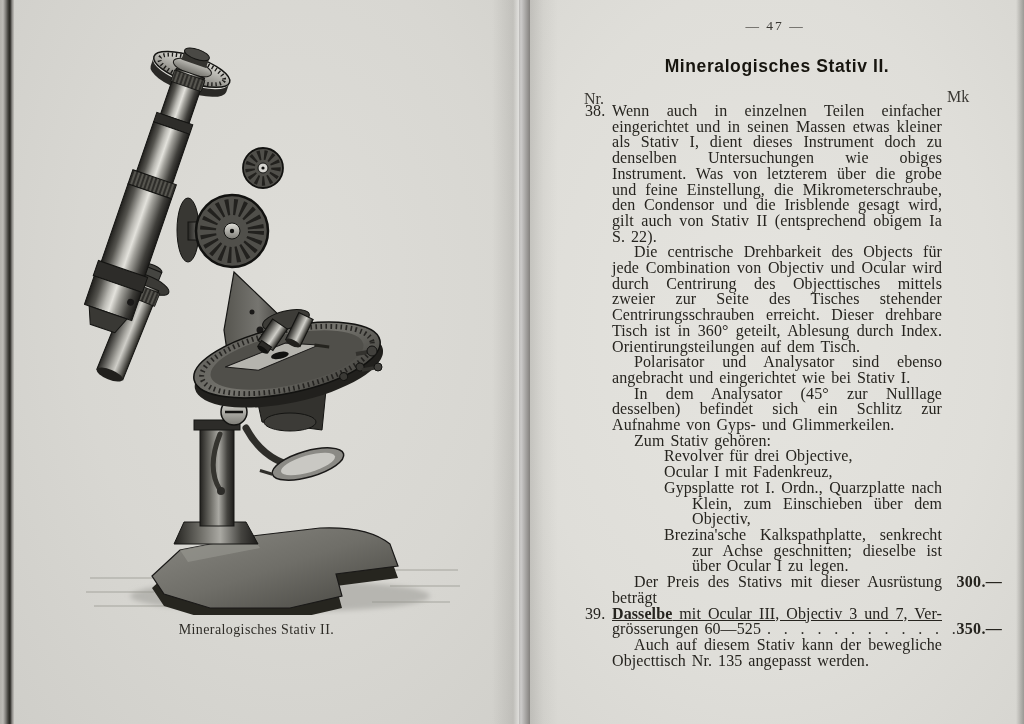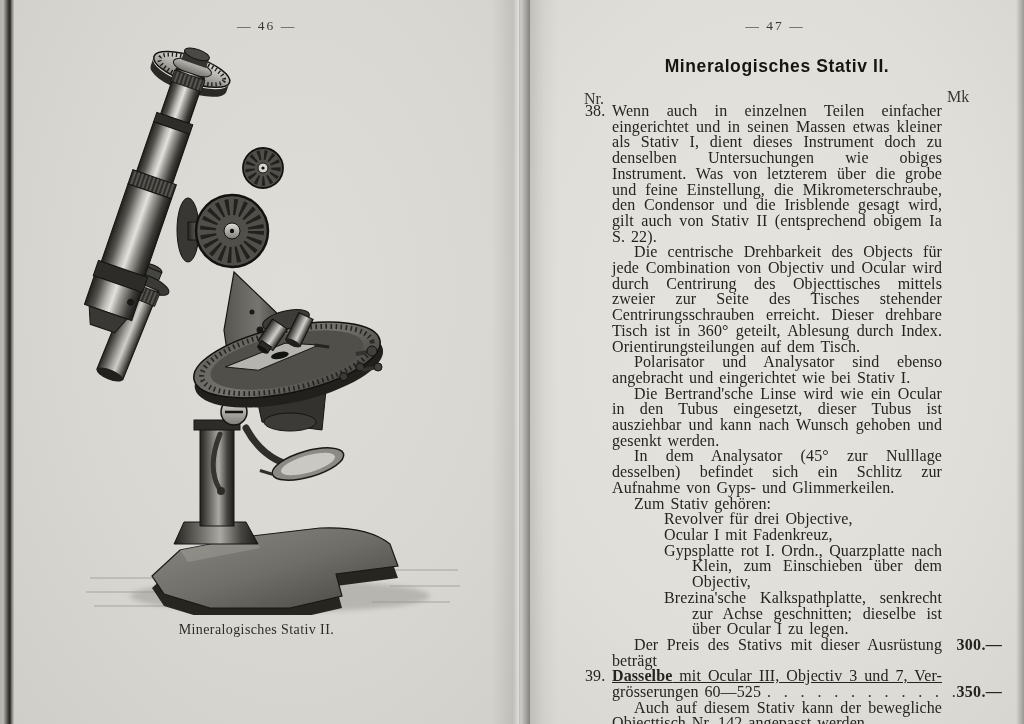--- a/index.html
+++ b/index.html
@@ -85,21 +85,20 @@
   .i39-l2{position:relative;white-space:nowrap;}
   .bold{font-weight:bold;}
   .dots{letter-spacing:3.5px;margin-left:6px;color:#34322d;}
 </style>
 </head>
 <body>
 
 <div id="canvas">
 
   <div class="page page-left">
-    <div class="pagenum">—  46  —</div>
 
     <svg class="figure" width="380" height="585" viewBox="0 0 380 585" aria-hidden="true">
       <defs>
         <linearGradient id="gTube" x1="0" y1="0" x2="1" y2="0">
           <stop offset="0" stop-color="#21201d"></stop>
             <stop offset=".18" stop-color="#55544f"></stop>
           <stop offset=".38" stop-color="#b9b8b2"></stop>
             <stop offset=".5" stop-color="#e3e2dc"></stop>
           <stop offset=".62" stop-color="#a3a29c"></stop>
             <stop offset=".85" stop-color="#403f3b"></stop>
@@ -264,41 +263,40 @@
     <div class="col-label lbl-mk">Mk</div>
 
     <div class="textcol">
 
       <div class="para-first">
         <span class="hang-nr">38.</span>
         <span>Wenn auch in einzelnen Teilen einfacher eingerichtet und in seinen Massen etwas kleiner als Stativ I, dient dieses Instrument doch zu denselben Untersuchungen wie obiges Instrument. Was von letzterem über die grobe und feine Einstellung, die Mikrometerschraube, den Condensor und die Irisblende gesagt wird, gilt auch von Stativ II (entsprechend obigem Ia S. 22).</span>
       </div>
       <div class="para">Die centrische Drehbarkeit des Objects für jede Combination von Objectiv und Ocular wird durch Centrirung des Objecttisches mittels zweier zur Seite des Tisches stehender Centrirungsschrauben erreicht. Dieser drehbare Tisch ist in 360° geteilt, Ablesung durch Index. Orientirungsteilungen auf dem Tisch.</div>
       <div class="para">Polarisator und Analysator sind ebenso angebracht und eingerichtet wie bei Stativ I.</div>
-      <div class="para">Die Bertrand'sche Linse wird wie ein Ocular in den Tubus eingesetzt, dieser Tubus ist ausziehbar und kann nach Wunsch gehoben und gesenkt werden.</div>
       <div class="para">In dem Analysator (45° zur Nulllage desselben) befindet sich ein Schlitz zur Aufnahme von Gyps- und Glimmerkeilen.</div>
       <div class="para">Zum Stativ gehören:</div>
       <div class="list-item">Revolver für drei Objective,</div>
       <div class="list-item">Ocular I mit Fadenkreuz,</div>
       <div class="list-item">Gypsplatte rot I. Ordn., Quarzplatte nach Klein, zum Einschieben über dem Objectiv,</div>
       <div class="list-item">Brezina'sche Kalkspathplatte, senkrecht zur Achse geschnitten; dieselbe ist über Ocular I zu legen.</div>
       <div class="price-row">
         <span>Der Preis des Stativs mit dieser Ausrüstung beträgt</span>
         <span class="price">300.—</span>
       </div>
 
       <div class="i39-l1">
         <span class="hang-nr">39.</span>
         <span class="bold">Dasselbe</span><span> mit Ocular III, Objectiv 3 und 7, Ver-</span>
       </div>
       <div class="i39-l2">
         <span>grösserungen 60—525</span><span class="dots">. . . . . . . . . . . .</span>
         <span class="price">350.—</span>
       </div>
-      <div class="para">Auch auf diesem Stativ kann der bewegliche Objecttisch Nr. 142 angepasst werden.</div>
+      <div class="para">Auch auf diesem Stativ kann der bewegliche Objecttisch Nr. 135 angepasst werden.</div>
 
     </div>
   </div>
 
   <div class="gutter"></div>
   <div class="edge-left"></div>
   <div class="edge-right"></div>
 </div>
 
 </body></html>

